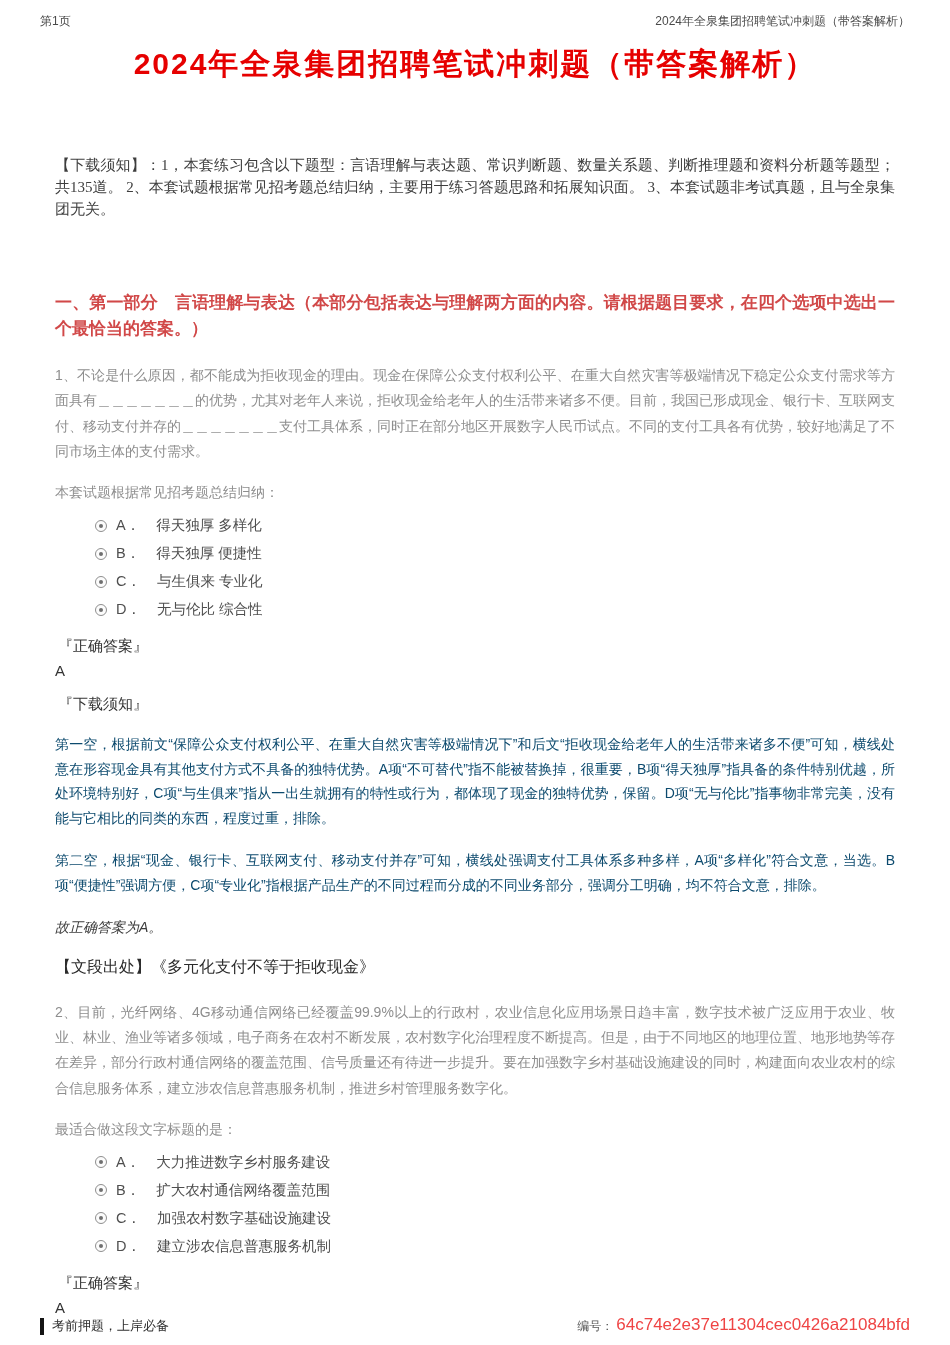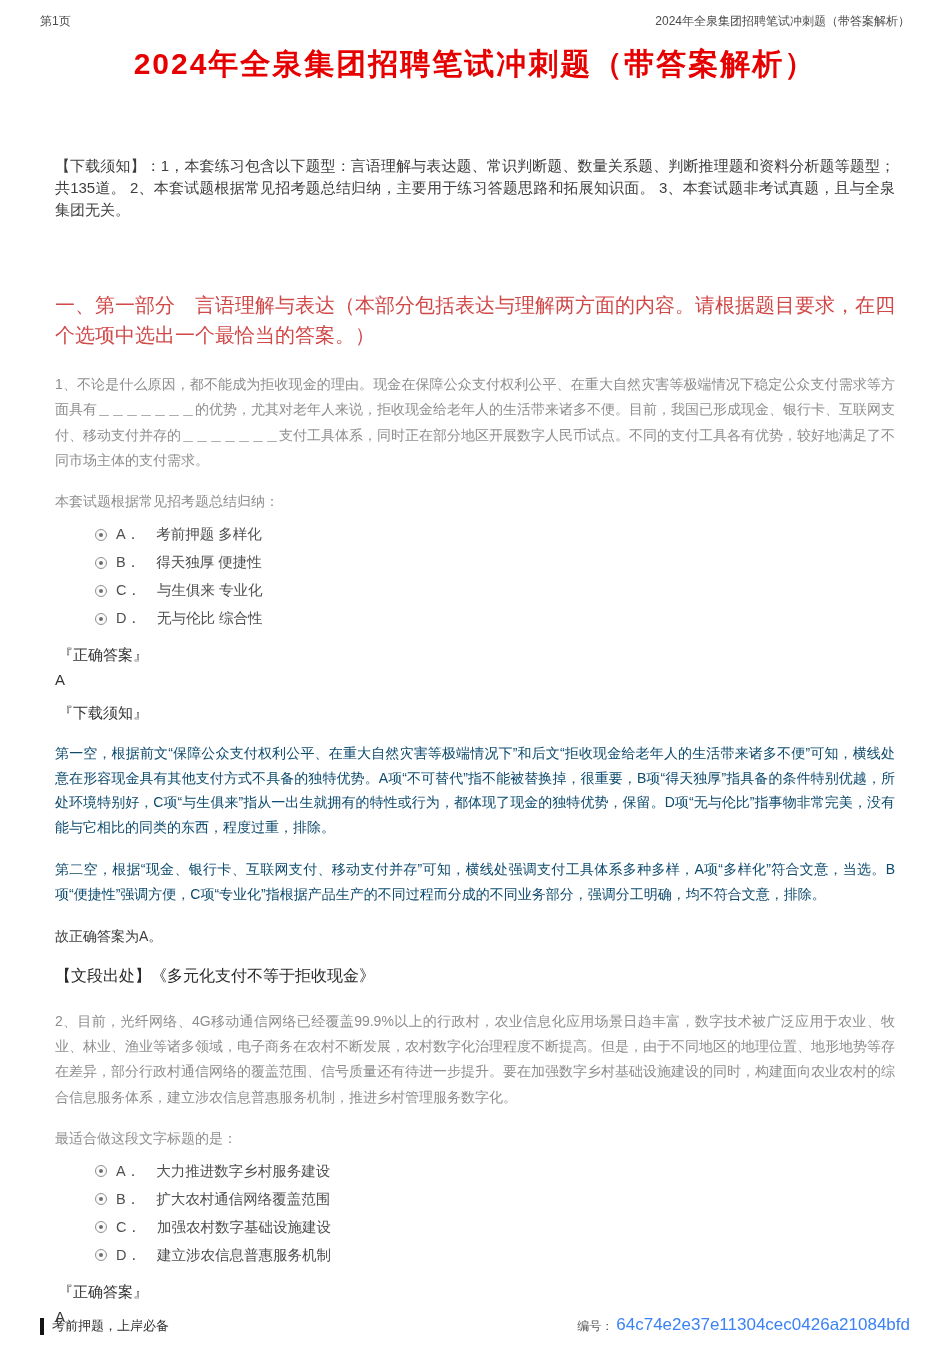--- a/index.html
+++ b/index.html
@@ -10,53 +10,53 @@
   }
   .page { position:relative; width:950px; height:1345px; background:#fff; }
 
   .header { display:flex; justify-content:space-between; align-items:flex-start;
             padding:13px 40px 0 40px; font-size:12px; color:#4a4a4a; }
 
   .doc-title { text-align:center; color:#e60000; font-size:30px; font-weight:bold;
                margin-top:14px; letter-spacing:2px; }
 
   .notice { margin:70px 55px 0 55px; font-size:15px; color:#3d3d3d;
-            line-height:1.45; text-align:justify; }
+            line-height:1.45; text-align:justify;font-family:Liberation Serif, serif; }
 
-  .section-heading { margin:70px 55px 0 55px; color:#d14848; font-size:20px;
-                     font-weight:normal; line-height:1.5; text-align:justify; }
+  .section-heading { margin:70px 55px 0 55px; color:#d14848; font-size:17px;
+                     font-weight:bold; line-height:1.5; text-align:justify; }
 
   .stem { margin:22px 55px 0 55px; font-size:14px; color:#8e8e8e;
           line-height:1.8; text-align:justify; }
   .prompt { margin:20px 55px 0 55px; font-size:14px; color:#8e8e8e; }
 
   .options { margin:14px 55px 0 95px; }
   .option { display:flex; align-items:center; margin-top:9px;
             font-size:14.5px; color:#4f4f4f; cursor:pointer; }
   .radio { width:12px; height:12px; border:1px solid #8f8f8f; border-radius:50%;
            background:#fcfcfc; position:relative; flex:none; margin-right:9px; }
   .radio::after { content:""; position:absolute; left:3px; top:3px; width:4px; height:4px;
                   border-radius:50%; background:#6f6f6f; }
   .option .letter { margin-right:16px; }
 
   .answer-label { margin:18px 55px 0 58px; font-size:15px; color:#333333;font-family:Liberation Mono, monospace; }
   .answer-value { margin:6px 55px 0 55px; font-size:15px; color:#333333; }
   .analysis-label { margin:16px 55px 0 58px; font-size:15px; color:#333333; }
   .analysis { margin:18px 55px 0 55px; font-size:14px; color:#0c4a6e;
               line-height:1.75; text-align:justify; }
-  .conclusion { margin:22px 55px 0 55px; font-size:14px; color:#3c3c3c; }
+  .conclusion { margin:22px 55px 0 55px; font-size:14px; color:#3c3c3c;font-style:italic; }
   .source { margin:20px 55px 0 55px; font-size:16px; color:#2b2b2b; }
 
   .footer { position:absolute; left:40px; right:40px; bottom:10px;
             display:flex; justify-content:space-between; align-items:flex-end; }
   .footer-left { display:flex; align-items:center; font-size:13px; color:#2f2f2f; }
   .footer-bar { width:4px; height:17px; background:#141414; margin-right:8px; }
   .footer-right { display:flex; align-items:baseline; }
   .code-label { font-size:12px; color:#555555; margin-right:3px; }
-  .code-value { font-size:17px; color:#3b82f6; }
+  .code-value { font-size:17px; color:#ef4444; }
 </style>
 </head>
 <body>
 
 <div class="page">
 
   <div class="header">
     <span>第1页</span>
     <span>2024年全泉集团招聘笔试冲刺题（带答案解析）</span>
   </div>
@@ -67,21 +67,21 @@
 
   <h2 class="section-heading">一、第一部分　言语理解与表达（本部分包括表达与理解两方面的内容。请根据题目要求，在四个选项中选出一个最恰当的答案。）</h2>
 
   <p class="stem">1、不论是什么原因，都不能成为拒收现金的理由。现金在保障公众支付权利公平、在重大自然灾害等极端情况下稳定公众支付需求等方面具有＿＿＿＿＿＿＿的优势，尤其对老年人来说，拒收现金给老年人的生活带来诸多不便。目前，我国已形成现金、银行卡、互联网支付、移动支付并存的＿＿＿＿＿＿＿支付工具体系，同时正在部分地区开展数字人民币试点。不同的支付工具各有优势，较好地满足了不同市场主体的支付需求。</p>
   <p class="prompt">本套试题根据常见招考题总结归纳：</p>
 
   <div class="options">
     <div class="option">
       <span class="radio"></span>
       <span class="letter">A．</span>
-      <span>考前押题 多样化</span>
+      <span>得天独厚 多样化</span>
     </div>
     <div class="option">
       <span class="radio"></span>
       <span class="letter">B．</span>
       <span>得天独厚 便捷性</span>
     </div>
     <div class="option">
       <span class="radio"></span>
       <span class="letter">C．</span>
       <span>与生俱来 专业化</span>

